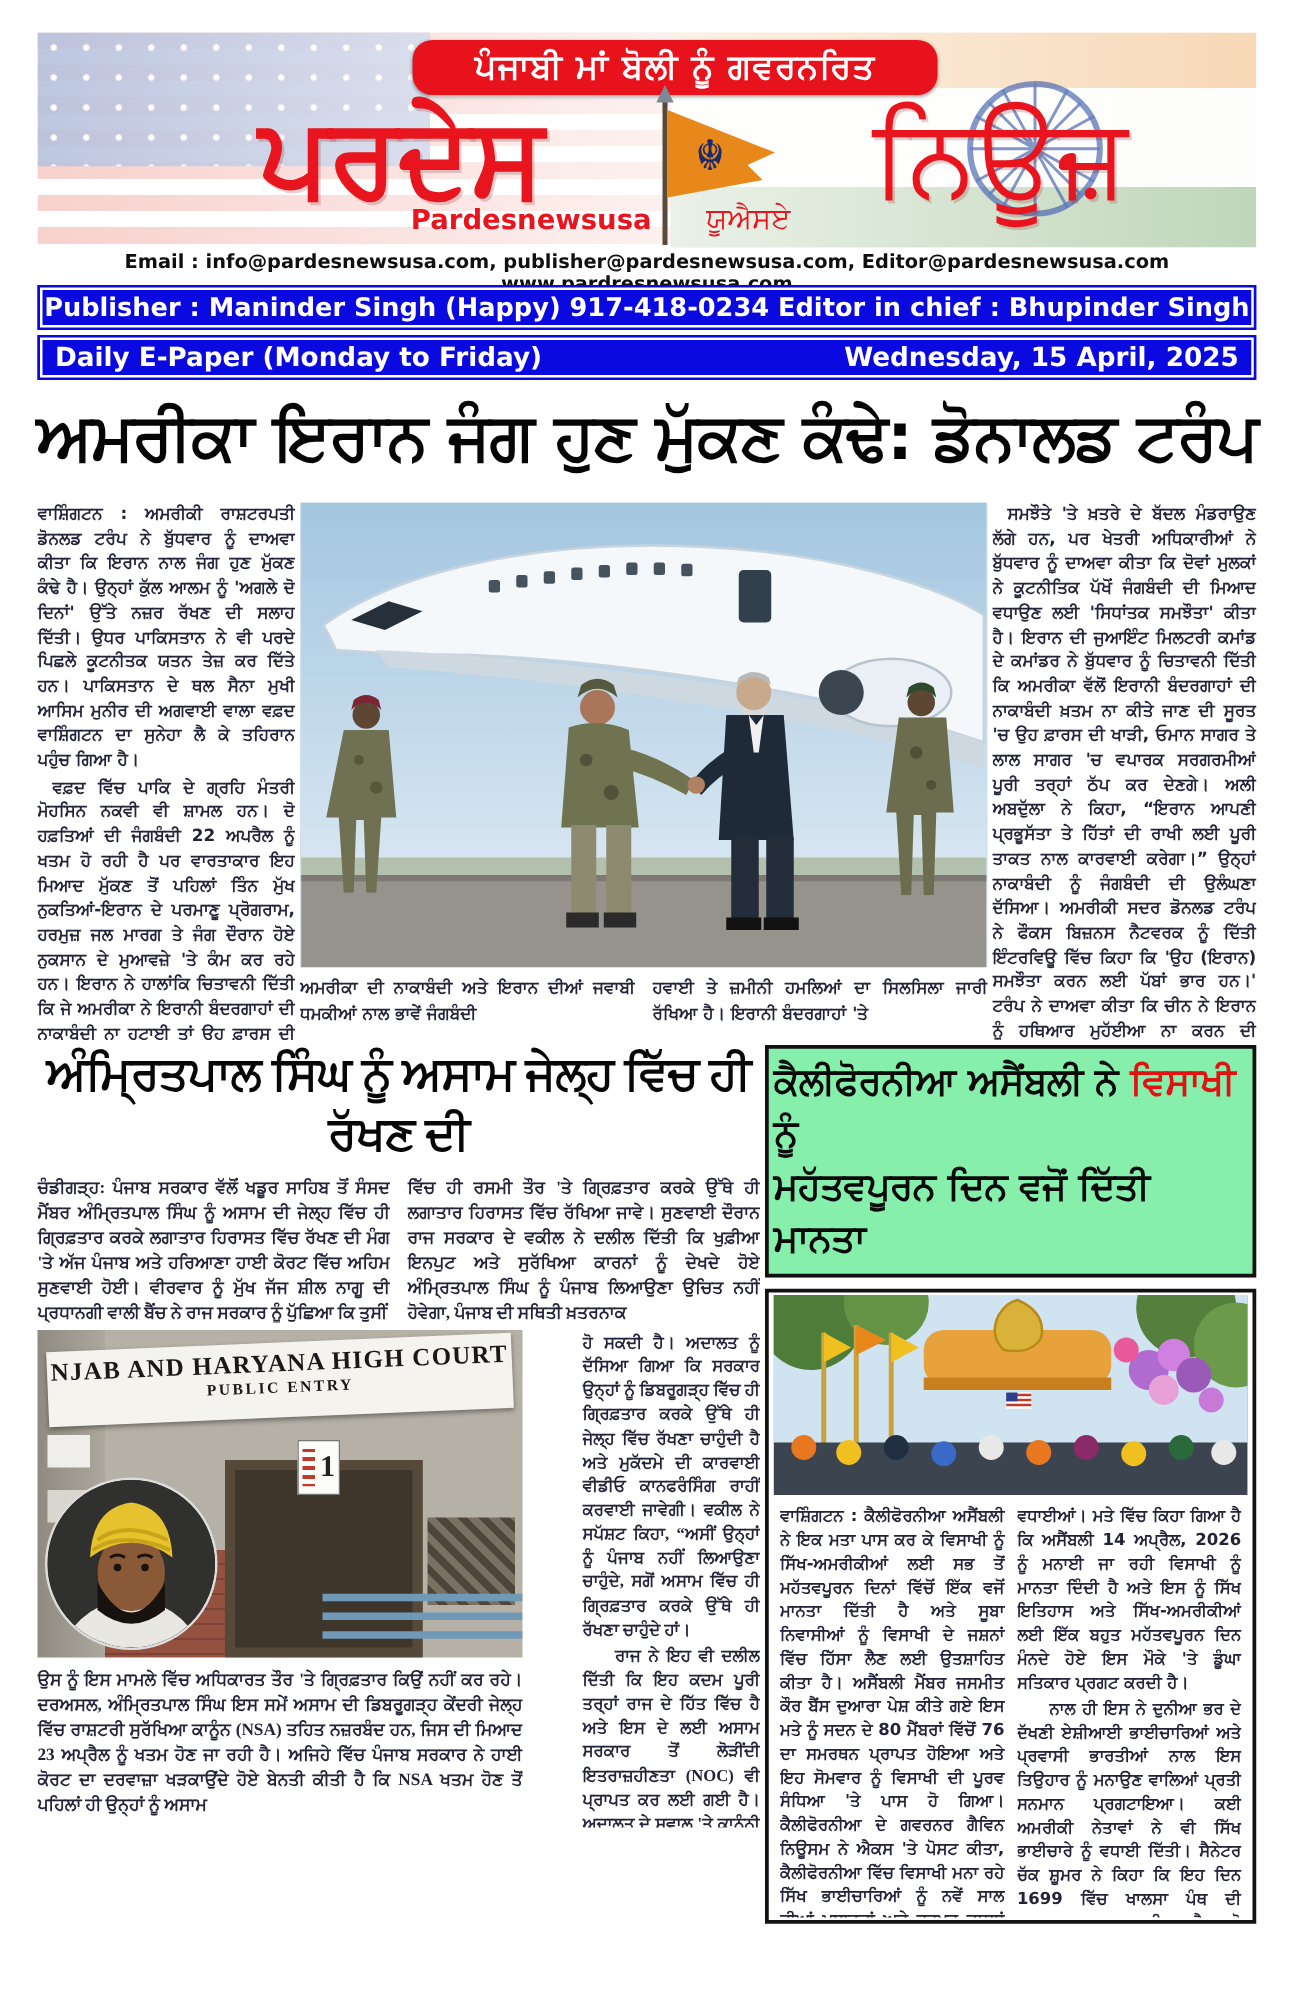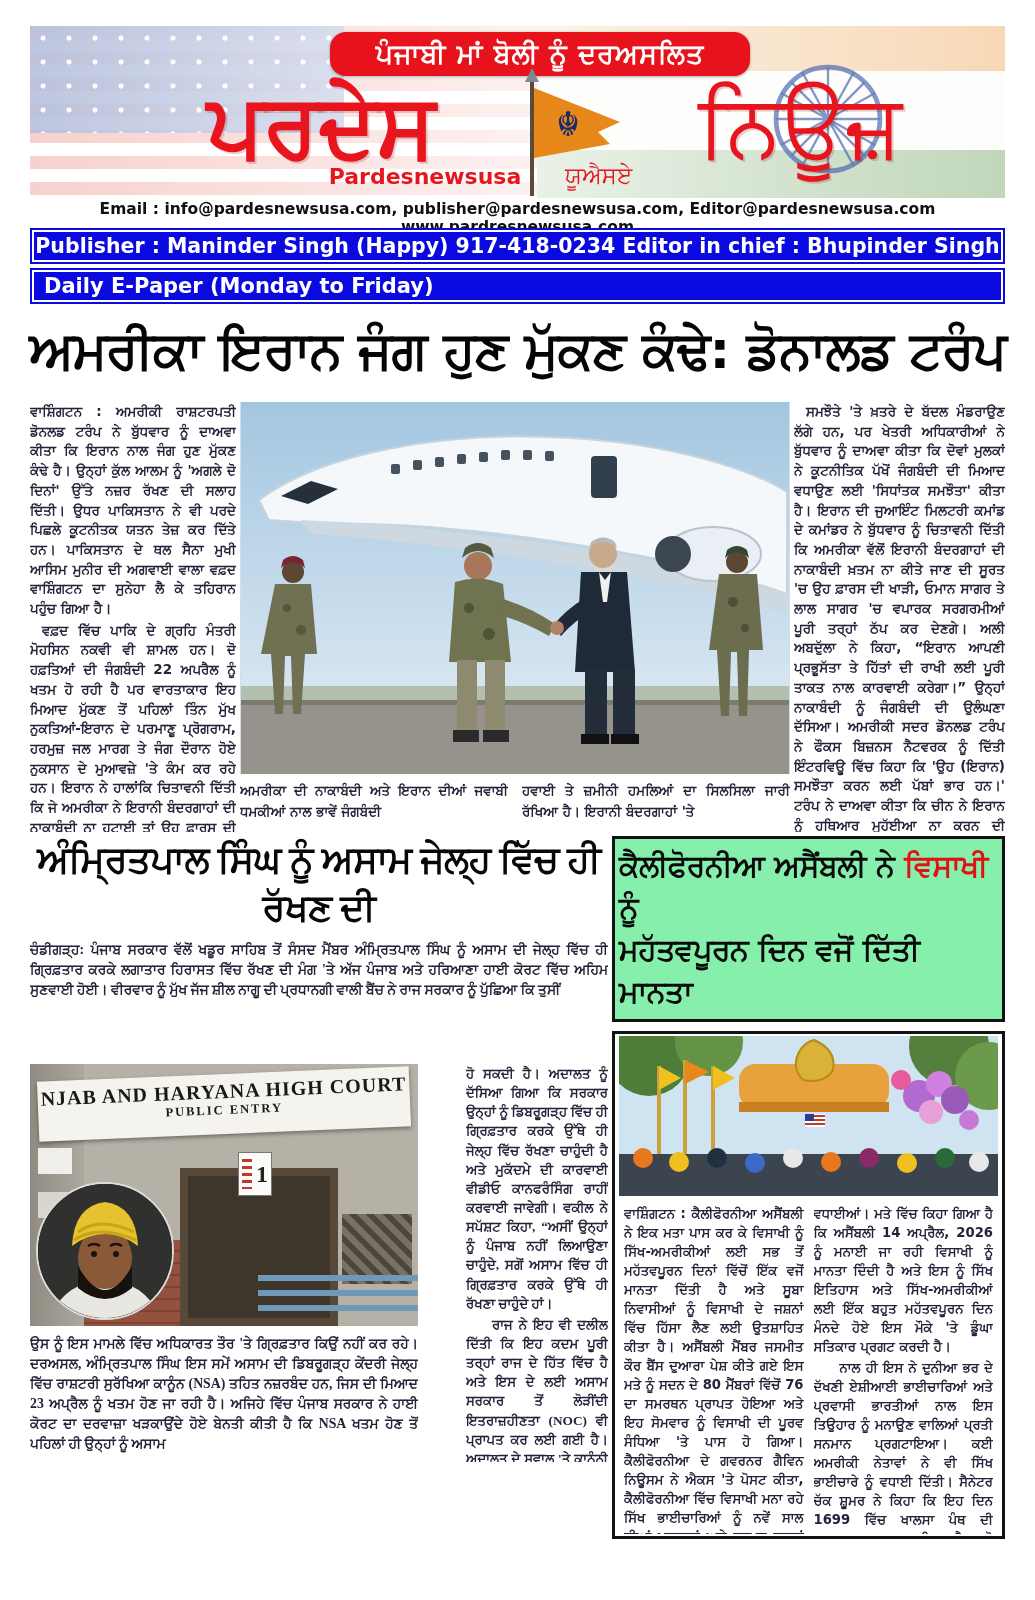--- a/index.html
+++ b/index.html
@@ -113,40 +113,41 @@
     <div class="flag-us">
       <div class="flag-canton"></div>
     </div>
     <div class="flag-in"></div>
     <svg class="chakra" viewBox="0 0 100 100">
       <circle cx="50" cy="50" r="44" fill="none" stroke="#4a66b0" stroke-width="4" opacity=".8"></circle>
       <g stroke="#4a66b0" stroke-width="2" opacity=".8">
         <path d="M50 6V94M6 50H94M19 19L81 81M81 19L19 81M28 10L72 90M72 10L28 90M10 28L90 72M10 72L90 28"></path>
       </g>
     </svg>
-    <div class="tagline">ਪੰਜਾਬੀ ਮਾਂ ਬੋਲੀ ਨੂੰ ਦਰਅਸਲਿਤ</div>
+    <div class="tagline">ਪੰਜਾਬੀ ਮਾਂ ਬੋਲੀ ਨੂੰ ਗਵਰਨਰਿਤ</div>
     <div class="title-l">ਪਰਦੇਸ</div>
     <div class="title-r">ਨਿਊਜ਼</div>
     <div class="sub-latin">Pardesnewsusa</div>
     <div class="sub-pa">ਯੂਐਸਏ</div>
     <svg class="nishan" viewBox="0 0 130 130">
       <rect x="32" y="14" width="4" height="116" fill="#5a4a3a"></rect>
       <path d="M34 2 L41 16 L27 16 Z" fill="#7b8a94"></path>
       <path d="M36 22 L122 56 L100 66 L112 78 L36 92 Z" fill="#e8871a"></path>
       <text x="58" y="70" font-size="34" fill="#1a2a6a">☬</text>
     </svg>
   </div>
 
   <div class="email-line">
     <span>Email : info@pardesnewsusa.com, publisher@pardesnewsusa.com,  Editor@pardesnewsusa.com </span><span class="site">www.pardresnewsusa.com</span>
   </div>
 
   <div class="bar bar-pub">Publisher : Maninder Singh (Happy) 917-418-0234  Editor in chief : Bhupinder Singh Atwal 347-837-5615</div>
   <div class="bar bar-epaper">
     <span>Daily E-Paper (Monday to Friday)</span>
+    <span>Wednesday, 15 April, 2025</span>
   </div>
 
   <div class="headline1">ਅਮਰੀਕਾ ਇਰਾਨ ਜੰਗ ਹੁਣ ਮੁੱਕਣ ਕੰਢੇ: ਡੋਨਾਲਡ ਟਰੰਪ</div>
 
   <div class="lead-left body-txt">
     <p>ਵਾਸ਼ਿੰਗਟਨ : ਅਮਰੀਕੀ ਰਾਸ਼ਟਰਪਤੀ ਡੋਨਲਡ ਟਰੰਪ ਨੇ ਬੁੱਧਵਾਰ ਨੂੰ ਦਾਅਵਾ ਕੀਤਾ ਕਿ ਇਰਾਨ ਨਾਲ ਜੰਗ ਹੁਣ ਮੁੱਕਣ ਕੰਢੇ ਹੈ। ਉਨ੍ਹਾਂ ਕੁੱਲ ਆਲਮ ਨੂੰ 'ਅਗਲੇ ਦੋ ਦਿਨਾਂ' ਉੱਤੇ ਨਜ਼ਰ ਰੱਖਣ ਦੀ ਸਲਾਹ ਦਿੱਤੀ। ਉਧਰ ਪਾਕਿਸਤਾਨ ਨੇ ਵੀ ਪਰਦੇ ਪਿਛਲੇ ਕੂਟਨੀਤਕ ਯਤਨ ਤੇਜ਼ ਕਰ ਦਿੱਤੇ ਹਨ। ਪਾਕਿਸਤਾਨ ਦੇ ਥਲ ਸੈਨਾ ਮੁਖੀ ਆਸਿਮ ਮੁਨੀਰ ਦੀ ਅਗਵਾਈ ਵਾਲਾ ਵਫ਼ਦ ਵਾਸ਼ਿੰਗਟਨ ਦਾ ਸੁਨੇਹਾ ਲੈ ਕੇ ਤਹਿਰਾਨ ਪਹੁੰਚ ਗਿਆ ਹੈ।</p>
     <p>ਵਫ਼ਦ ਵਿੱਚ ਪਾਕਿ ਦੇ ਗ੍ਰਹਿ ਮੰਤਰੀ ਮੋਹਸਿਨ ਨਕਵੀ ਵੀ ਸ਼ਾਮਲ ਹਨ। ਦੋ ਹਫ਼ਤਿਆਂ ਦੀ ਜੰਗਬੰਦੀ 22 ਅਪਰੈਲ ਨੂੰ ਖਤਮ ਹੋ ਰਹੀ ਹੈ ਪਰ ਵਾਰਤਾਕਾਰ ਇਹ ਮਿਆਦ ਮੁੱਕਣ ਤੋਂ ਪਹਿਲਾਂ ਤਿੰਨ ਮੁੱਖ ਨੁਕਤਿਆਂ-ਇਰਾਨ ਦੇ ਪਰਮਾਣੂ ਪ੍ਰੋਗਰਾਮ, ਹਰਮੁਜ਼ ਜਲ ਮਾਰਗ ਤੇ ਜੰਗ ਦੌਰਾਨ ਹੋਏ ਨੁਕਸਾਨ ਦੇ ਮੁਆਵਜ਼ੇ 'ਤੇ ਕੰਮ ਕਰ ਰਹੇ ਹਨ। ਇਰਾਨ ਨੇ ਹਾਲਾਂਕਿ ਚਿਤਾਵਨੀ ਦਿੱਤੀ ਕਿ ਜੇ ਅਮਰੀਕਾ ਨੇ ਇਰਾਨੀ ਬੰਦਰਗਾਹਾਂ ਦੀ ਨਾਕਾਬੰਦੀ ਨਾ ਹਟਾਈ ਤਾਂ ਉਹ ਫ਼ਾਰਸ ਦੀ ਖਾੜੀ, ਓਮਾਨ ਸਾਗਰ ਤੇ ਲਾਲ ਸਾਗਰ ਤੋਂ ਹੁੰਦੇ ਵਪਾਰ (ਦਰਾਮਦ-ਬਰਾਮਦ) ਨੂੰ ਪੂਰੀ ਤਰ੍ਹਾਂ ਬੰਦ ਕਰ ਦੇਵੇਗਾ। ਉਧਰ ਇਜ਼ਰਾਈਲ ਨੇ ਵਾਸ਼ਿੰਗਟਨ 'ਚ ਗੱਲਬਾਤ ਮਗਰੋਂ ਵੀ ਦੱਖਣੀ ਲੈਬਨਾਨ 'ਚ</p>
   </div>
 
   <div class="lead-photo">
@@ -231,20 +232,21 @@
   <div class="lead-right body-txt">
     <p>ਸਮਝੌਤੇ 'ਤੇ ਖ਼ਤਰੇ ਦੇ ਬੱਦਲ ਮੰਡਰਾਉਣ ਲੱਗੇ ਹਨ, ਪਰ ਖੇਤਰੀ ਅਧਿਕਾਰੀਆਂ ਨੇ ਬੁੱਧਵਾਰ ਨੂੰ ਦਾਅਵਾ ਕੀਤਾ ਕਿ ਦੋਵਾਂ ਮੁਲਕਾਂ ਨੇ ਕੂਟਨੀਤਿਕ ਪੱਖੋਂ ਜੰਗਬੰਦੀ ਦੀ ਮਿਆਦ ਵਧਾਉਣ ਲਈ 'ਸਿਧਾਂਤਕ ਸਮਝੌਤਾ' ਕੀਤਾ ਹੈ। ਇਰਾਨ ਦੀ ਜੁਆਇੰਟ ਮਿਲਟਰੀ ਕਮਾਂਡ ਦੇ ਕਮਾਂਡਰ ਨੇ ਬੁੱਧਵਾਰ ਨੂੰ ਚਿਤਾਵਨੀ ਦਿੱਤੀ ਕਿ ਅਮਰੀਕਾ ਵੱਲੋਂ ਇਰਾਨੀ ਬੰਦਰਗਾਹਾਂ ਦੀ ਨਾਕਾਬੰਦੀ ਖ਼ਤਮ ਨਾ ਕੀਤੇ ਜਾਣ ਦੀ ਸੂਰਤ 'ਚ ਉਹ ਫ਼ਾਰਸ ਦੀ ਖਾੜੀ, ਓਮਾਨ ਸਾਗਰ ਤੇ ਲਾਲ ਸਾਗਰ 'ਚ ਵਪਾਰਕ ਸਰਗਰਮੀਆਂ ਪੂਰੀ ਤਰ੍ਹਾਂ ਠੱਪ ਕਰ ਦੇਣਗੇ। ਅਲੀ ਅਬਦੁੱਲਾ ਨੇ ਕਿਹਾ, “ਇਰਾਨ ਆਪਣੀ ਪ੍ਰਭੂਸੱਤਾ ਤੇ ਹਿੱਤਾਂ ਦੀ ਰਾਖੀ ਲਈ ਪੂਰੀ ਤਾਕਤ ਨਾਲ ਕਾਰਵਾਈ ਕਰੇਗਾ।” ਉਨ੍ਹਾਂ ਨਾਕਾਬੰਦੀ ਨੂੰ ਜੰਗਬੰਦੀ ਦੀ ਉਲੰਘਣਾ ਦੱਸਿਆ। ਅਮਰੀਕੀ ਸਦਰ ਡੋਨਲਡ ਟਰੰਪ ਨੇ ਫੌਕਸ ਬਿਜ਼ਨਸ ਨੈਟਵਰਕ ਨੂੰ ਦਿੱਤੀ ਇੰਟਰਵਿਊ ਵਿੱਚ ਕਿਹਾ ਕਿ 'ਉਹ (ਇਰਾਨ) ਸਮਝੌਤਾ ਕਰਨ ਲਈ ਪੱਬਾਂ ਭਾਰ ਹਨ।' ਟਰੰਪ ਨੇ ਦਾਅਵਾ ਕੀਤਾ ਕਿ ਚੀਨ ਨੇ ਇਰਾਨ ਨੂੰ ਹਥਿਆਰ ਮੁਹੱਈਆ ਨਾ ਕਰਨ ਦੀ ਸਹਿਮਤੀ ਦਿੱਤੀ ਹੈ।</p>
   </div>
 
   <div class="story2">
     <div class="s2-head">
       <div>ਅੰਮ੍ਰਿਤਪਾਲ ਸਿੰਘ ਨੂੰ ਅਸਾਮ ਜੇਲ੍ਹ ਵਿੱਚ ਹੀ ਰੱਖਣ ਦੀ</div>
     </div>
     <div class="s2-cols body-txt">
       <div>ਚੰਡੀਗੜ੍ਹ: ਪੰਜਾਬ ਸਰਕਾਰ ਵੱਲੋਂ ਖਡੂਰ ਸਾਹਿਬ ਤੋਂ ਸੰਸਦ ਮੈਂਬਰ ਅੰਮ੍ਰਿਤਪਾਲ ਸਿੰਘ ਨੂੰ ਅਸਾਮ ਦੀ ਜੇਲ੍ਹ ਵਿੱਚ ਹੀ ਗ੍ਰਿਫ਼ਤਾਰ ਕਰਕੇ ਲਗਾਤਾਰ ਹਿਰਾਸਤ ਵਿੱਚ ਰੱਖਣ ਦੀ ਮੰਗ 'ਤੇ ਅੱਜ ਪੰਜਾਬ ਅਤੇ ਹਰਿਆਣਾ ਹਾਈ ਕੋਰਟ ਵਿੱਚ ਅਹਿਮ ਸੁਣਵਾਈ ਹੋਈ। ਵੀਰਵਾਰ ਨੂੰ ਮੁੱਖ ਜੱਜ ਸ਼ੀਲ ਨਾਗੂ ਦੀ ਪ੍ਰਧਾਨਗੀ ਵਾਲੀ ਬੈਂਚ ਨੇ ਰਾਜ ਸਰਕਾਰ ਨੂੰ ਪੁੱਛਿਆ ਕਿ ਤੁਸੀਂ</div>
+      <div>ਵਿੱਚ ਹੀ ਰਸਮੀ ਤੌਰ 'ਤੇ ਗ੍ਰਿਫ਼ਤਾਰ ਕਰਕੇ ਉੱਥੇ ਹੀ ਲਗਾਤਾਰ ਹਿਰਾਸਤ ਵਿੱਚ ਰੱਖਿਆ ਜਾਵੇ। ਸੁਣਵਾਈ ਦੌਰਾਨ ਰਾਜ ਸਰਕਾਰ ਦੇ ਵਕੀਲ ਨੇ ਦਲੀਲ ਦਿੱਤੀ ਕਿ ਖੁਫ਼ੀਆ ਇਨਪੁਟ ਅਤੇ ਸੁਰੱਖਿਆ ਕਾਰਨਾਂ ਨੂੰ ਦੇਖਦੇ ਹੋਏ ਅੰਮ੍ਰਿਤਪਾਲ ਸਿੰਘ ਨੂੰ ਪੰਜਾਬ ਲਿਆਉਣਾ ਉਚਿਤ ਨਹੀਂ ਹੋਵੇਗਾ, ਪੰਜਾਬ ਦੀ ਸਥਿਤੀ ਖ਼ਤਰਨਾਕ</div>
     </div>
     <div class="s2-lower">
       <div class="s2-left">
         <div class="photo2">
           <div class="pc-colL"></div>
           <div class="pc-win"></div>
           <div class="pc-door"></div>
           <div class="pc-grille"></div>
           <div class="pc-banner">
             <div class="l1">NJAB AND HARYANA HIGH COURT</div>

